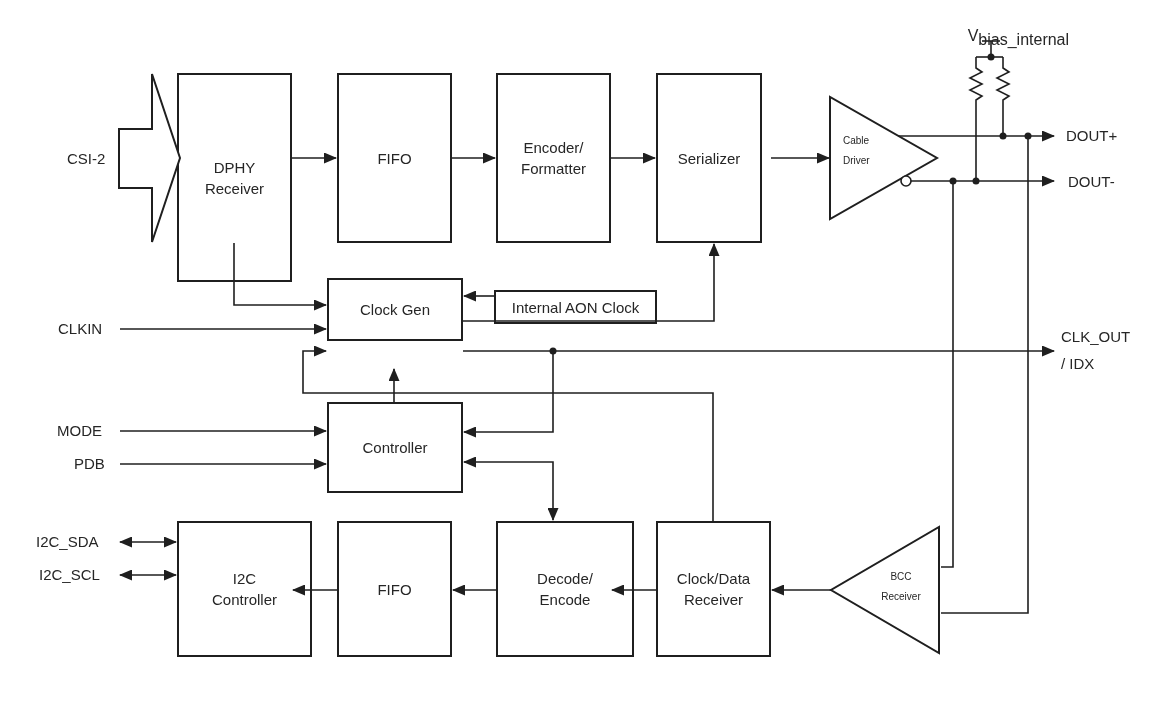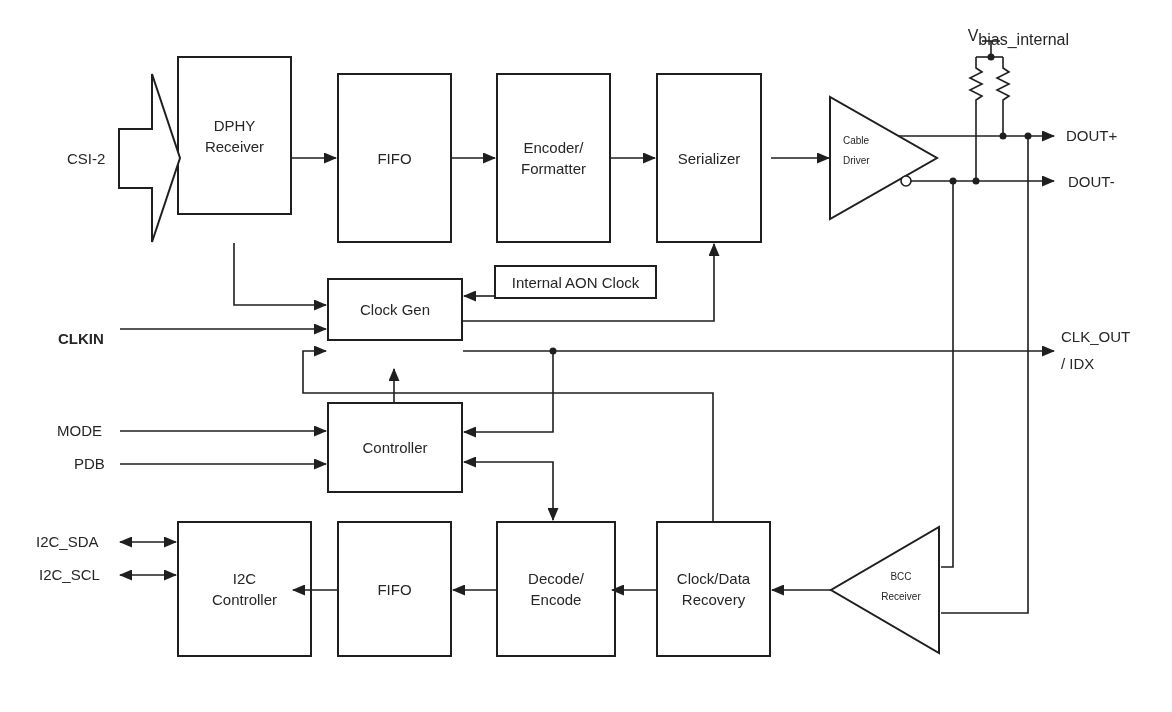--- a/index.html
+++ b/index.html
@@ -21,38 +21,38 @@
   }
   #wires { position:absolute; left:0; top:0; z-index:2; pointer-events:none; }
   .vb-base { font-size:16px; }
   .vb-sub  { font-size:16px; vertical-align:-4px; letter-spacing:0px; }
 </style>
 </head>
 <body>
 
 <div id="canvas">
 
-  <div class="box" style="left:177px; top:56px;  width:115px; height:159px;"><span>DPHY
+  <div class="box" style="left:177px; top:73px;  width:115px; height:209px;"><span>DPHY
 Receiver</span></div>
   <div class="box" style="left:337px; top:73px;  width:115px; height:170px;"><span>FIFO</span></div>
   <div class="box" style="left:496px; top:73px;  width:115px; height:170px;"><span>Encoder/
 Formatter</span></div>
   <div class="box" style="left:656px; top:73px;  width:106px; height:170px;"><span>Serializer</span></div>
 
   <div class="box" style="left:327px; top:278px; width:136px; height:63px;"><span>Clock Gen</span></div>
-  <div class="box thinbox" style="left:494px; top:265px; width:163px; height:34px;"><span>Internal AON Clock</span></div>
+  <div class="box thinbox" style="left:494px; top:290px; width:163px; height:34px;"><span>Internal AON Clock</span></div>
   <div class="box" style="left:327px; top:402px; width:136px; height:91px;"><span>Controller</span></div>
 
   <div class="box" style="left:177px; top:521px; width:135px; height:136px;"><span>I2C
 Controller</span></div>
   <div class="box" style="left:337px; top:521px; width:115px; height:136px;"><span>FIFO</span></div>
-  <div class="box" style="left:496px; top:521px; width:120px; height:136px;"><span>Decode/
+  <div class="box" style="left:496px; top:521px; width:138px; height:136px;"><span>Decode/
 Encode</span></div>
   <div class="box" style="left:656px; top:521px; width:115px; height:136px;"><span>Clock/Data
-Recovery</span></div>
+Receiver</span></div>
 
   <svg id="wires" width="1172" height="712" viewBox="0 0 1172 712">
     <defs>
       <marker id="arr" markerUnits="userSpaceOnUse" markerWidth="13" markerHeight="11" refX="12" refY="5.5" orient="auto-start-reverse">
         <path d="M0,0 L13,5.5 L0,11 Z" fill="#1f1f1f"></path>
       </marker>
     </defs>
 
     <g stroke="#1f1f1f" stroke-width="1.6" fill="none">
 
@@ -112,21 +112,21 @@
       <circle cx="553" cy="351" r="3.5"></circle>
     </g>
   </svg>
 
   <div class="tri-label" style="left:843px; top:131px; text-align:left;">Cable
 Driver</div>
   <div class="tri-label" style="left:856px; top:567px; width:90px; text-align:center;">BCC
 Receiver</div>
 
   <div class="pin" style="left:67px;   top:151px;">CSI-2</div>
-  <div class="pin" style="left:58px;   top:331px;font-weight:bold;">CLKIN</div>
+  <div class="pin" style="left:58px;   top:321px;">CLKIN</div>
   <div class="pin" style="left:57px;   top:423px;">MODE</div>
   <div class="pin" style="left:74px;   top:456px;">PDB</div>
   <div class="pin" style="left:36px;   top:534px;">I2C_SDA</div>
   <div class="pin" style="left:39px;   top:567px;">I2C_SCL</div>
   <div class="pin" style="left:1066px; top:128px;">DOUT+</div>
   <div class="pin" style="left:1068px; top:174px;">DOUT-</div>
   <div class="pin" style="left:1061px; top:329px;">CLK_OUT</div>
   <div class="pin" style="left:1061px; top:356px;text-align:right;">/ IDX</div>
 
   <div class="pin" style="left:951px; top:12px;">

